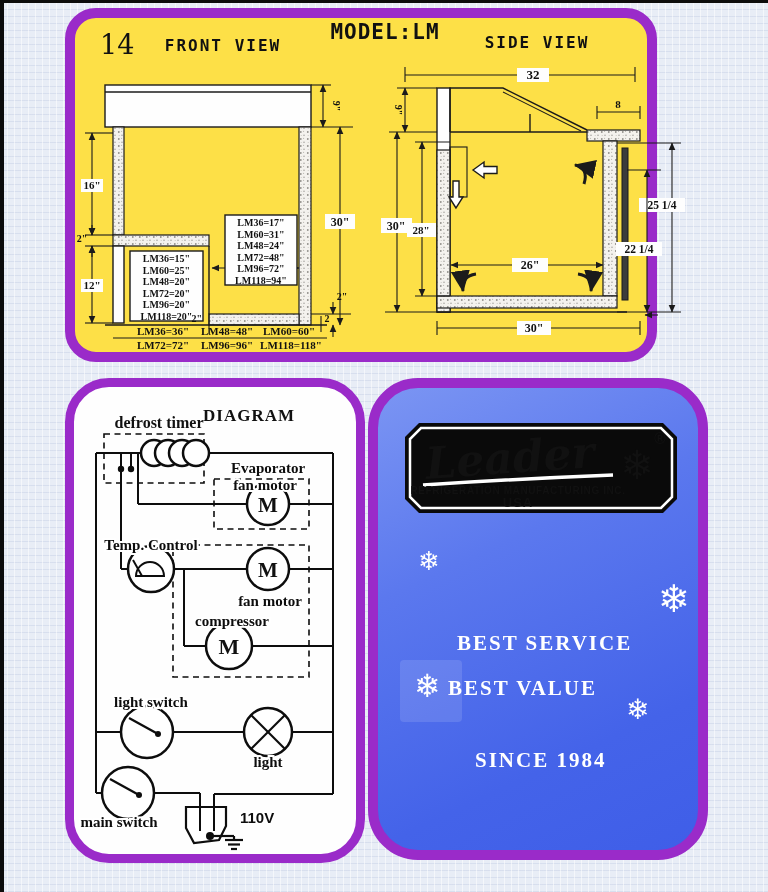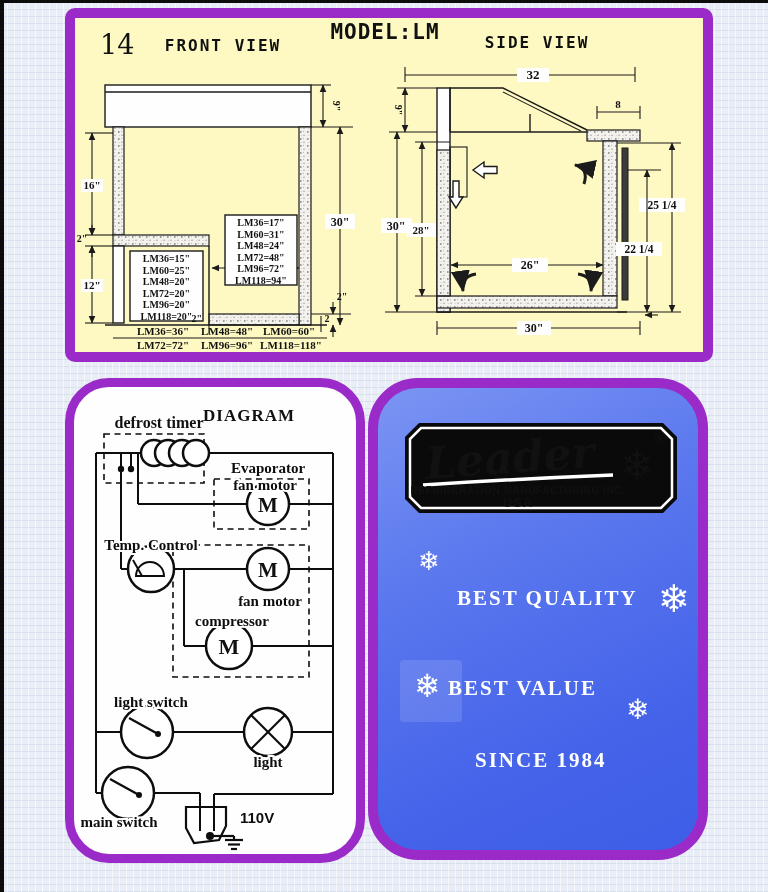--- a/index.html
+++ b/index.html
@@ -7,21 +7,21 @@
     width:768px;height:892px;position:relative;overflow:hidden;
     background-color:#e8edf6;
     background-image:
       repeating-linear-gradient(90deg,rgba(255,255,255,.55) 0 1px,rgba(0,0,0,0) 1px 7px),
       repeating-linear-gradient(0deg,rgba(195,205,228,.45) 0 1px,rgba(0,0,0,0) 1px 7px);
     font-family:"Liberation Sans",sans-serif;
   }
   .edge-top{position:absolute;left:0;top:0;width:768px;height:3px;background:#0c0c0c}
   .edge-left{position:absolute;left:0;top:0;width:4px;height:892px;background:#0c0c0c}
   .panel{position:absolute;box-sizing:border-box;border:10px solid #9a2bc9}
-  .panel-top{left:65px;top:8px;width:648px;height:354px;border-radius:10px;background:#fef9c3}
+  .panel-top{left:65px;top:8px;width:592px;height:354px;border-radius:31px;background:#fde047}
   .panel-diagram{left:65px;top:378px;width:300px;height:485px;border-width:9px;border-radius:44px;background:#fefefe}
   .panel-brand{left:368px;top:378px;width:340px;height:482px;border-radius:50px;
     background:linear-gradient(155deg,#7b95f3 0%,#5b78ee 35%,#4463e9 75%,#3f5ee8 100%)}
   svg{display:block}
   
   .dl{stroke:#1b1b1b;stroke-width:1.4;fill:none}
   .dim{stroke:#1b1b1b;stroke-width:1.1;fill:none}
   .box{fill:#fefefe;stroke:#1b1b1b;stroke-width:1.4}
   .wall{fill:url(#stip);stroke:#1b1b1b;stroke-width:1.2}
   .wr{fill:#fefefe}
@@ -315,16 +315,16 @@
     <text x="113" y="71" text-anchor="middle" font-size="10" font-weight="bold" letter-spacing="0.6" fill="#ffffff" font-family="Liberation Sans, sans-serif">REFRIGERATION MANUFACTURING INC.</text>
     <text x="113" y="84" text-anchor="middle" font-size="13" font-weight="bold" letter-spacing="1" fill="#ffffff" font-family="Liberation Sans, sans-serif">USA</text>
   </svg>
 
   <div class="patch" style="left:22px;top:272px;width:62px;height:62px"></div>
   <span class="flake" style="left:40px;top:160px;font-size:26px">❄</span>
   <span class="flake" style="left:280px;top:192px;font-size:38px">❄</span>
   <span class="flake" style="left:36px;top:282px;font-size:32px">❄</span>
   <span class="flake" style="left:248px;top:308px;font-size:28px">❄</span>
 
-  <div class="slogan" style="left:79px;top:198px">BEST QUALITY</div>
+  <div class="slogan" style="left:79px;top:243px">BEST SERVICE</div>
   <div class="slogan" style="left:70px;top:288px">BEST VALUE</div>
   <div class="slogan" style="left:97px;top:360px">SINCE 1984</div>
 </div>
 
 </body></html>

